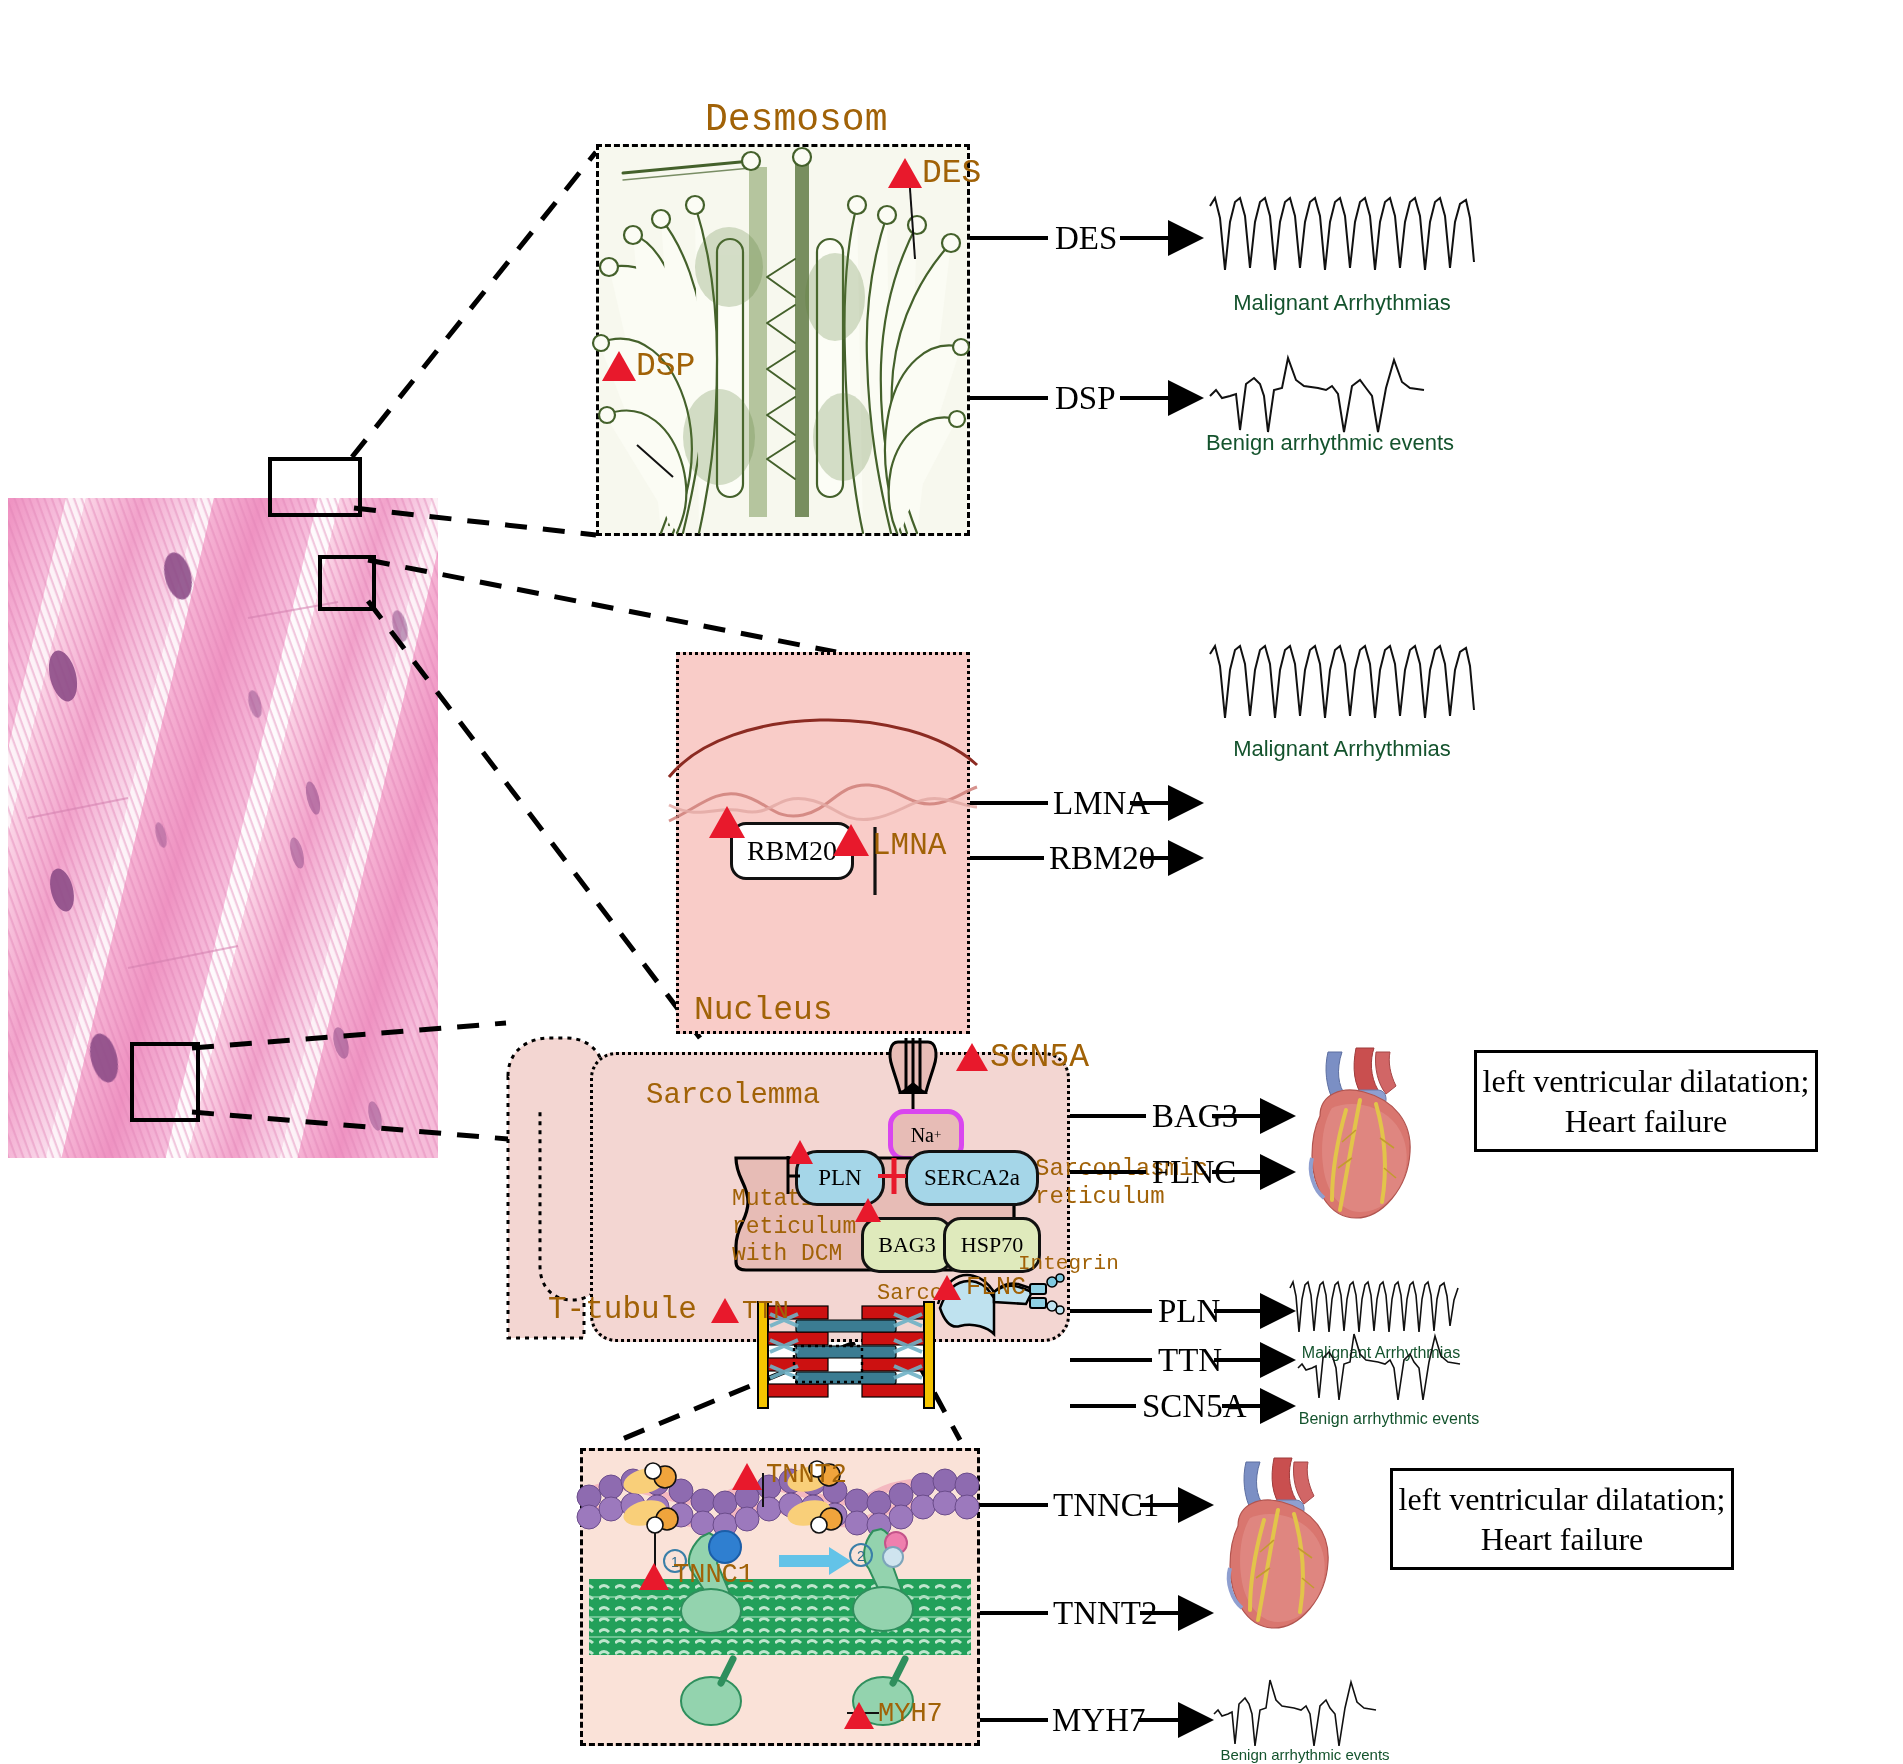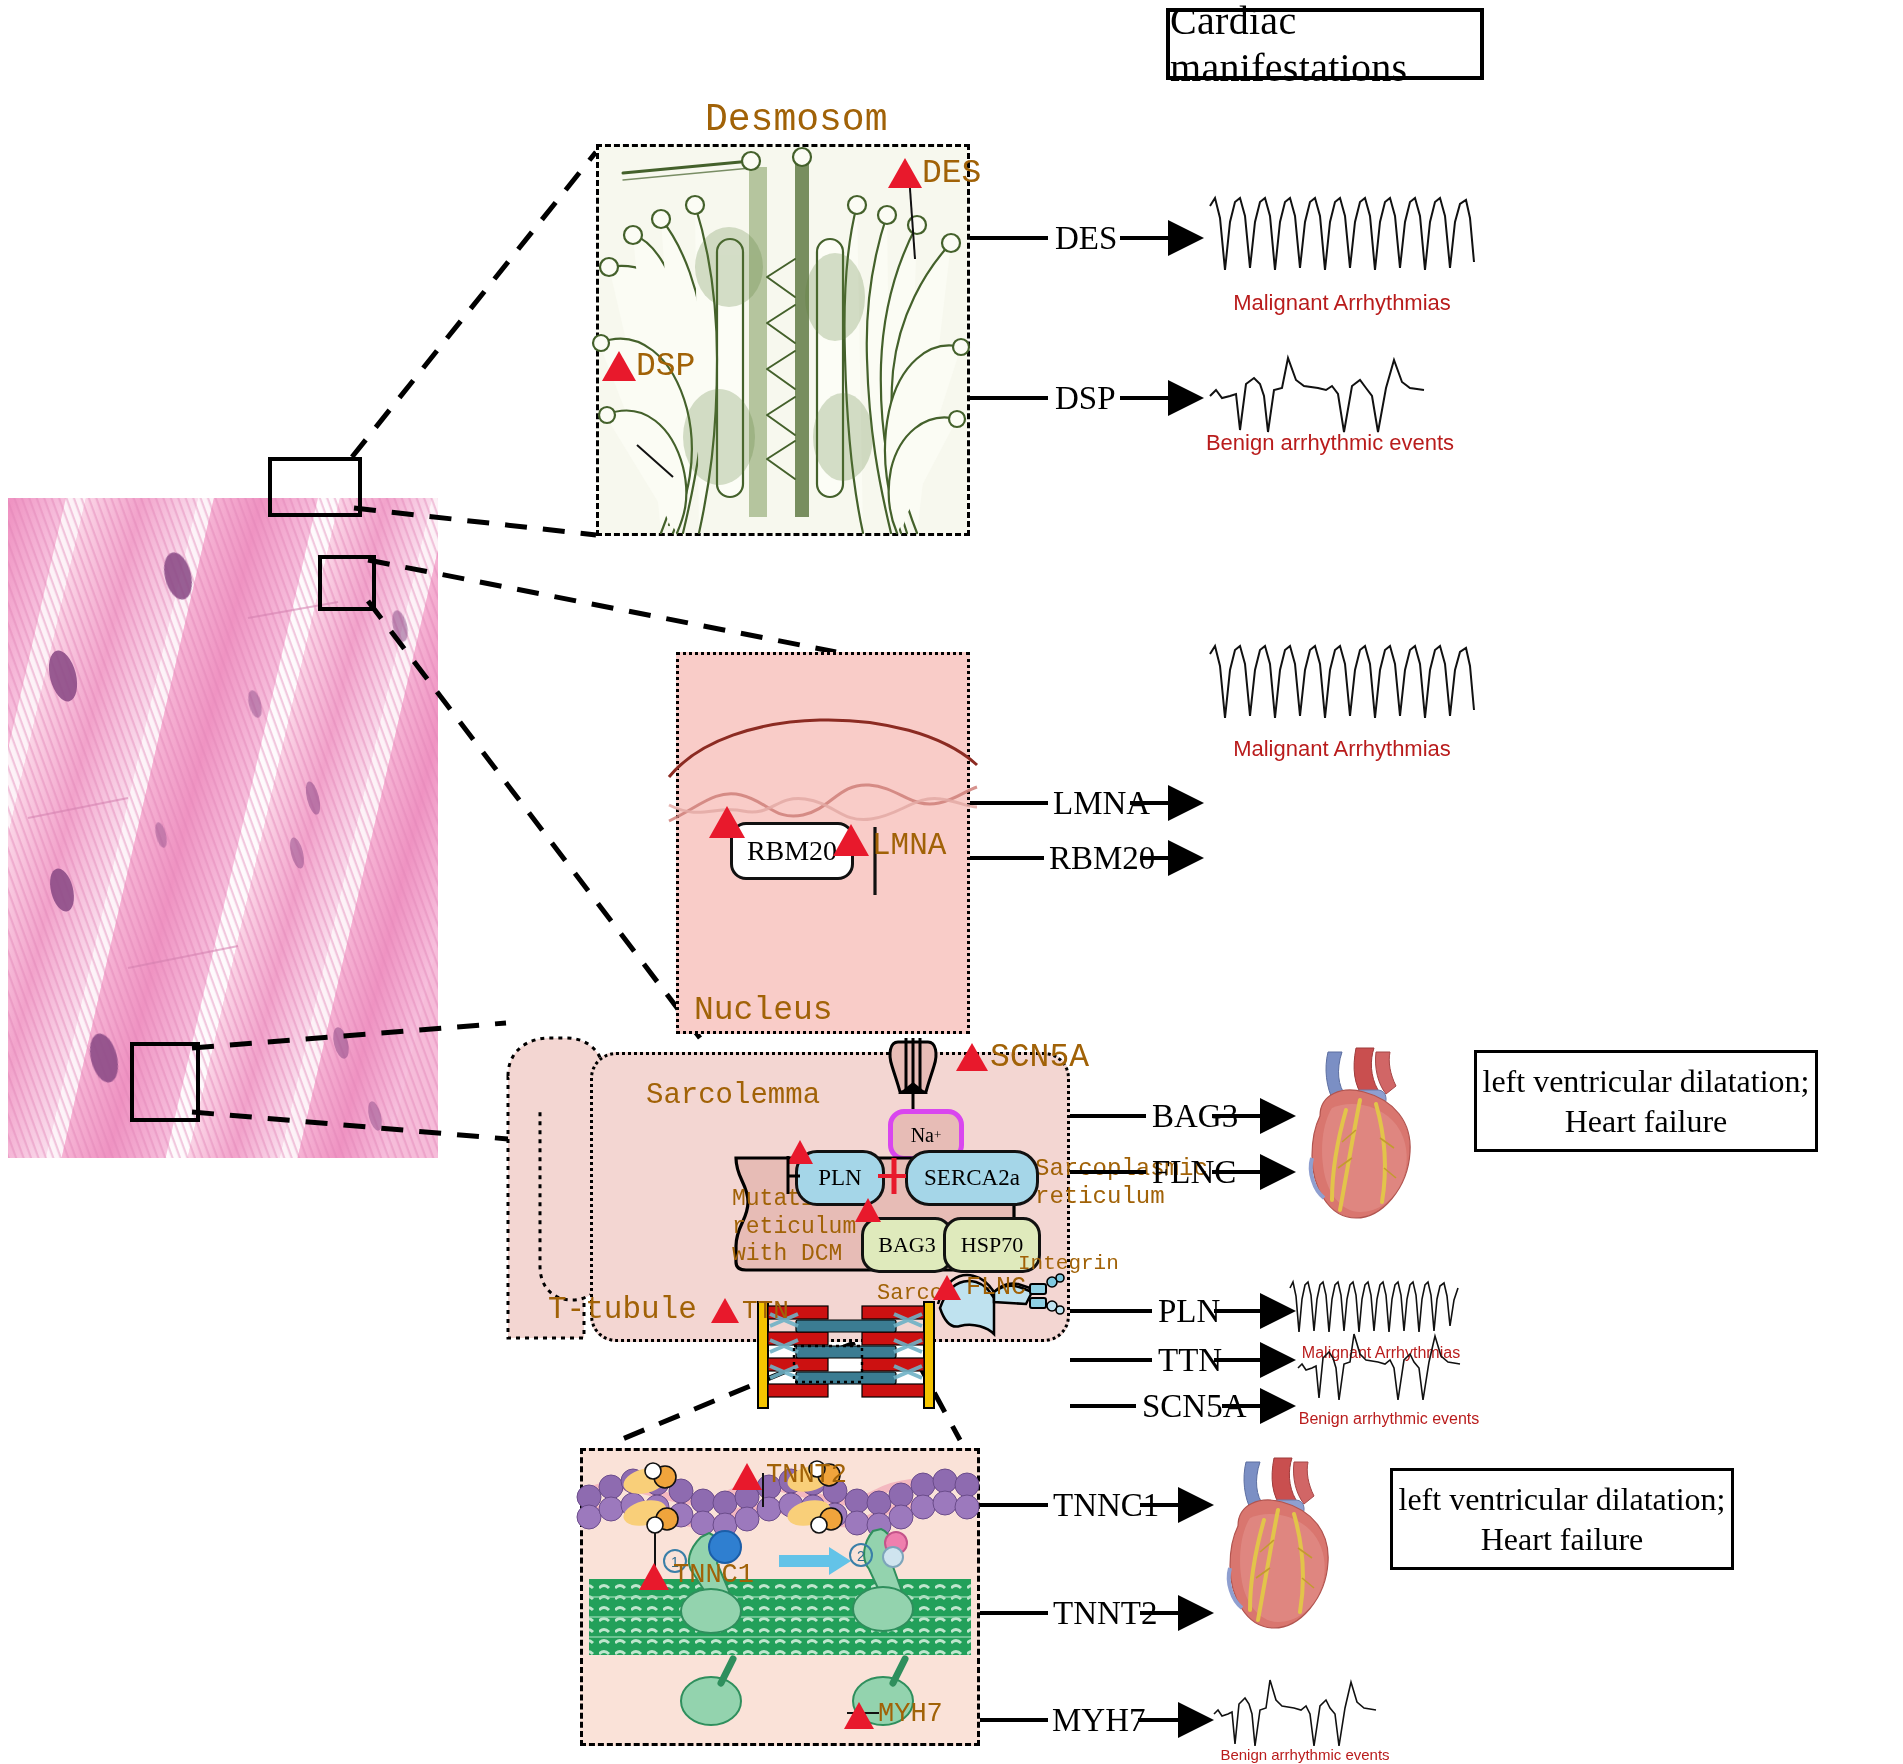--- a/index.html
+++ b/index.html
@@ -9,21 +9,21 @@
   .abs{position:absolute;}
 
   
   .hdr-box{
     position:absolute;border:4px solid #000;background:#fff;
     display:flex;align-items:center;justify-content:center;
     font-family:"Liberation Serif",serif;font-size:40px;color:#000;
     letter-spacing:.3px;
   }
   .gene-label{font-family:"Liberation Serif",serif;font-size:33px;color:#000;white-space:nowrap;}
-  .ecg-cap{font-family:"Liberation Sans",sans-serif;color:#b91c1c;text-align:center;white-space:nowrap;}
+  .ecg-cap{font-family:"Liberation Sans",sans-serif;color:#14532d;text-align:center;white-space:nowrap;}
 
   
   .panel{position:absolute;box-sizing:border-box;}
   .dash-panel{border:3px dashed #000;}
   .dot-panel{border:3px dotted #000;}
 
   
   .outcome-box{
     position:absolute;border:3px solid #000;background:#fff;
     display:flex;flex-direction:column;align-items:center;justify-content:center;
@@ -39,23 +39,20 @@
   svg{display:block;overflow:visible;}
   .noevt{pointer-events:none;}
 </style>
 </head>
 <body>
 
 <div id="root">
 
 
 
-  <div class="hdr-box" style="left:1166px;top:8px;width:310px;height:64px;">
-    <span>Cardiac manifestations</span>
-  </div>
 
   <div class="lbl" style="left:705px;top:98px;font-size:38px;">Desmosom</div>
 
   <div class="abs" style="left:8px;top:498px;width:430px;height:660px;overflow:hidden;">
     <svg width="430" height="660" viewBox="0 0 430 660" class="noevt">
       <defs>
         <linearGradient id="fibA" x1="0" y1="0" x2="1" y2="0">
           <stop offset="0%" stop-color="#f6b3d4"></stop>
             <stop offset="45%" stop-color="#ef93c2"></stop>
           <stop offset="100%" stop-color="#f7c0dd"></stop>

